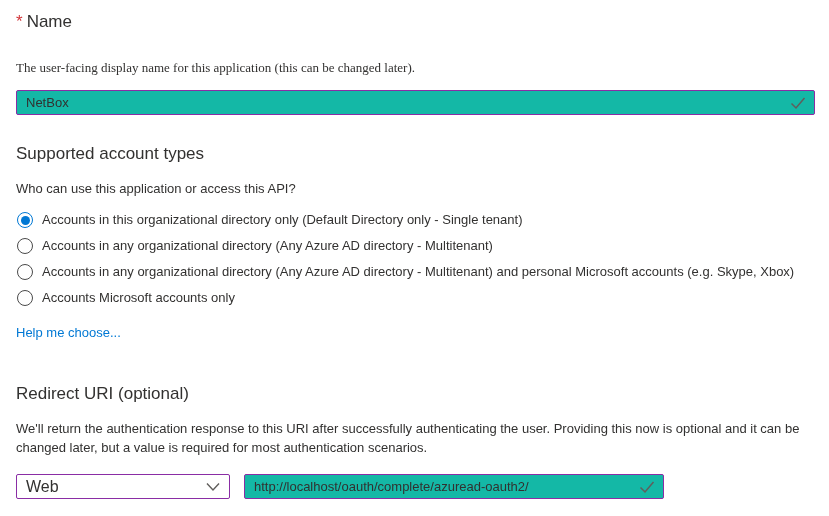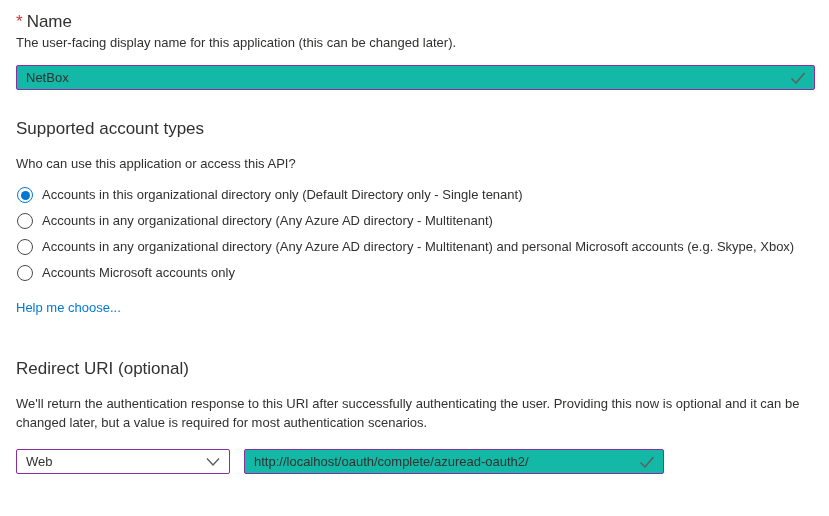--- a/index.html
+++ b/index.html
@@ -14,24 +14,25 @@
 
   .section-title {
     font-size: 17px;
     font-weight: 400;
     line-height: 22px;
     color: #323130;
   }
   .required-marker { color: #d13438; margin-right: 4px; }
 
   .field-desc {
-    margin-top: 1px;
+    margin-top: 26px;
     font-size: 13px;
     line-height: 18px;
     color: #323130;
+    font-family: Liberation Serif, serif;
   }
 
   .input-wrap {
     position: relative;
     margin-top: 13px;
     height: 25px;
     width: 100%;
     border: 1px solid #8a2da5;
     border-radius: 2px;
     background: #14b8a6;
@@ -121,21 +122,21 @@
     width: 214px;
     height: 25px;
     border: 1px solid #8a2da5;
     border-radius: 2px;
     display: flex;
     align-items: center;
     background: #fff;
     cursor: pointer;
   }
   .select-wrap .select-value {
-    font-size: 13px;
+    font-size: 16px;
     padding-left: 9px;
     color: #323130;
   }
   .select-wrap .chev {
     position: absolute;
     right: 9px;
     top: 50%;
     transform: translateY(-50%);
     display: flex;
   }

